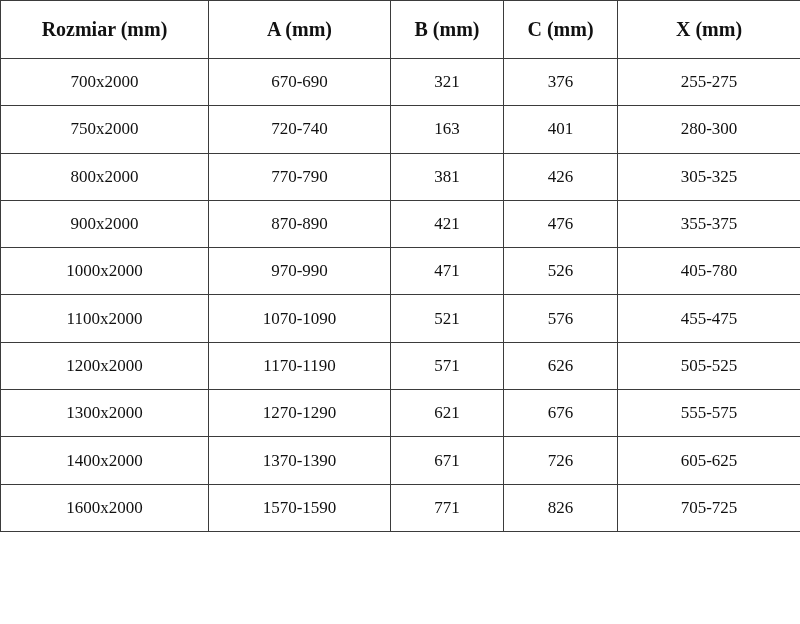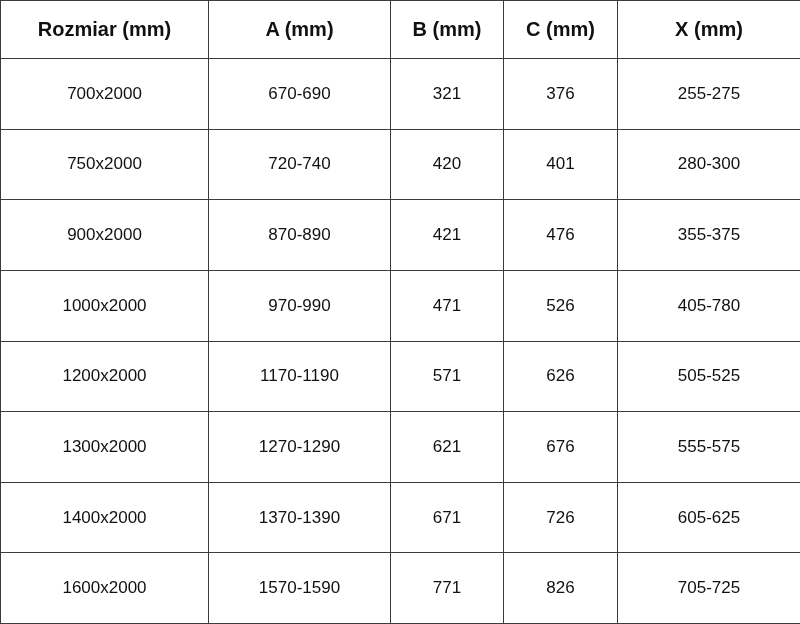--- a/index.html
+++ b/index.html
@@ -8,23 +8,24 @@
     background: #ffffff;
   }
   body {
     width: 800px;
     height: 624px;
     font-family: "Liberation Sans", sans-serif;
     color: #111111;
   }
   table {
     width: 800px;
-    height: 624px;
+    height: 532px;
     border-collapse: collapse;
     table-layout: fixed;
+    font-family: Liberation Serif, serif;
   }
   th, td {
     border: 1px solid #3b3b3b;
     text-align: center;
     vertical-align: middle;
     padding: 0;
     white-space: nowrap;
     overflow: hidden;
   }
   thead th {
@@ -67,37 +68,51 @@
       <tr>
         <td>700x2000</td>
         <td>670-690</td>
         <td>321</td>
         <td>376</td>
         <td>255-275</td>
       </tr>
       <tr>
         <td>750x2000</td>
         <td>720-740</td>
-        <td>420</td>
+        <td>163</td>
         <td>401</td>
         <td>280-300</td>
+      </tr>
+      <tr>
+        <td>800x2000</td>
+        <td>770-790</td>
+        <td>381</td>
+        <td>426</td>
+        <td>305-325</td>
       </tr>
       <tr>
         <td>900x2000</td>
         <td>870-890</td>
         <td>421</td>
         <td>476</td>
         <td>355-375</td>
       </tr>
       <tr>
         <td>1000x2000</td>
         <td>970-990</td>
         <td>471</td>
         <td>526</td>
         <td>405-780</td>
+      </tr>
+      <tr>
+        <td>1100x2000</td>
+        <td>1070-1090</td>
+        <td>521</td>
+        <td>576</td>
+        <td>455-475</td>
       </tr>
       <tr>
         <td>1200x2000</td>
         <td>1170-1190</td>
         <td>571</td>
         <td>626</td>
         <td>505-525</td>
       </tr>
       <tr>
         <td>1300x2000</td>

